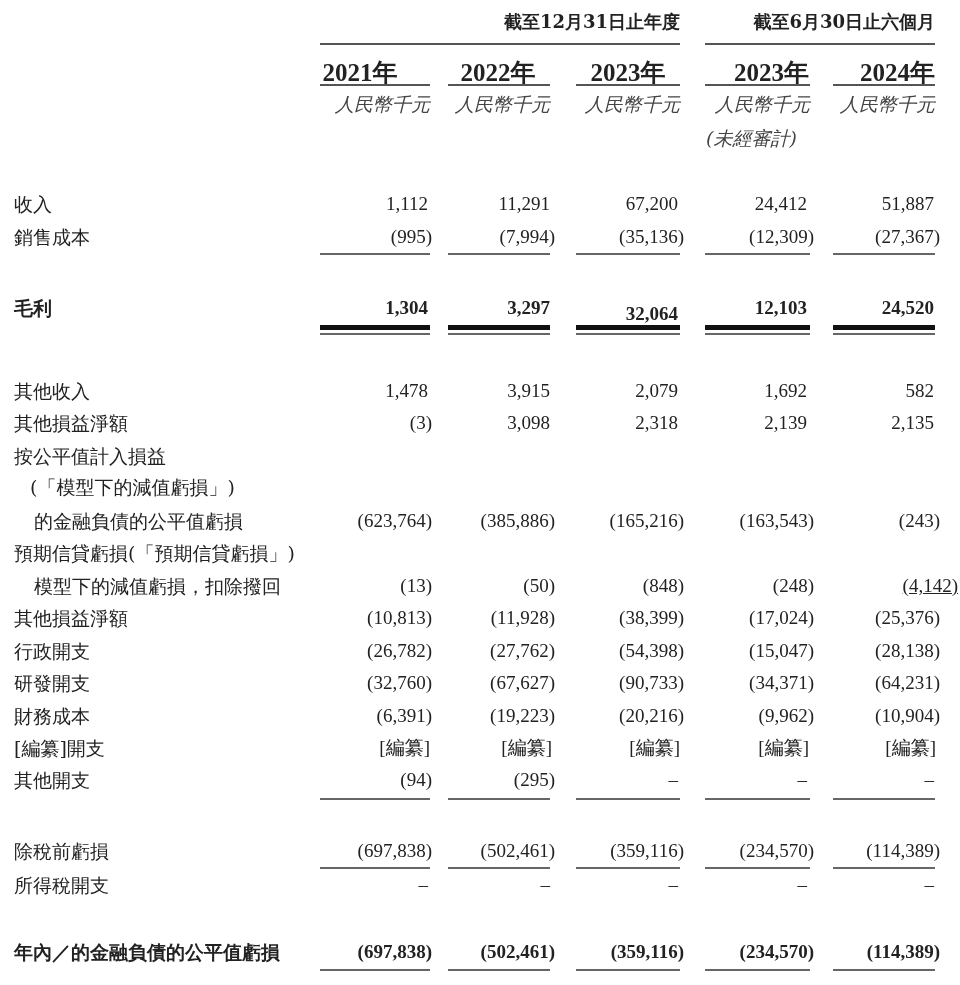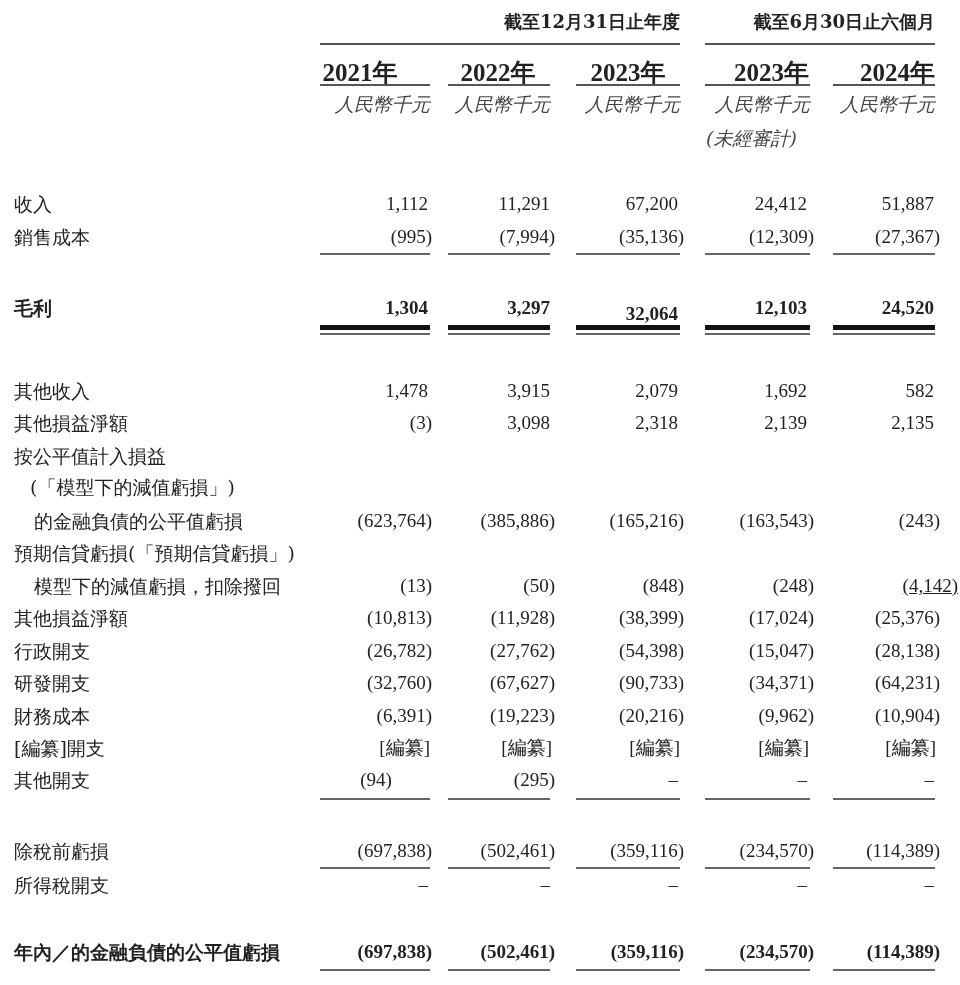--- a/index.html
+++ b/index.html
@@ -146,21 +146,21 @@
 <div class="num" style="top:704px;left:833px;width:107px;">(10,904)</div>
 
 <div class="lbl" style="top:736px;">[編纂]開支</div>
 <div class="num" style="top:736px;left:320px;width:110px;">[編纂]</div>
 <div class="num" style="top:736px;left:448px;width:104px;">[編纂]</div>
 <div class="num" style="top:736px;left:576px;width:104px;">[編纂]</div>
 <div class="num" style="top:736px;left:705px;width:104px;">[編纂]</div>
 <div class="num" style="top:736px;left:833px;width:103px;">[編纂]</div>
 
 <div class="lbl" style="top:768px;">其他開支</div>
-<div class="num" style="top:768px;left:320px;width:112px;text-align:center;">(94)</div>
+<div class="num" style="top:768px;left:320px;width:112px;">(94)</div>
 <div class="num" style="top:768px;left:448px;width:107px;text-align:right;">(295)</div>
 <div class="num" style="top:768px;left:576px;width:102px;">–</div>
 <div class="num" style="top:768px;left:705px;width:102px;">–</div>
 <div class="num" style="top:768px;left:833px;width:101px;">–</div>
 <div class="uline" style="top:798px;left:320px;width:110px;"></div>
 <div class="uline" style="top:798px;left:448px;width:102px;"></div>
 <div class="uline" style="top:798px;left:576px;width:104px;"></div>
 <div class="uline" style="top:798px;left:705px;width:105px;"></div>
 <div class="uline" style="top:798px;left:833px;width:102px;"></div>
 

